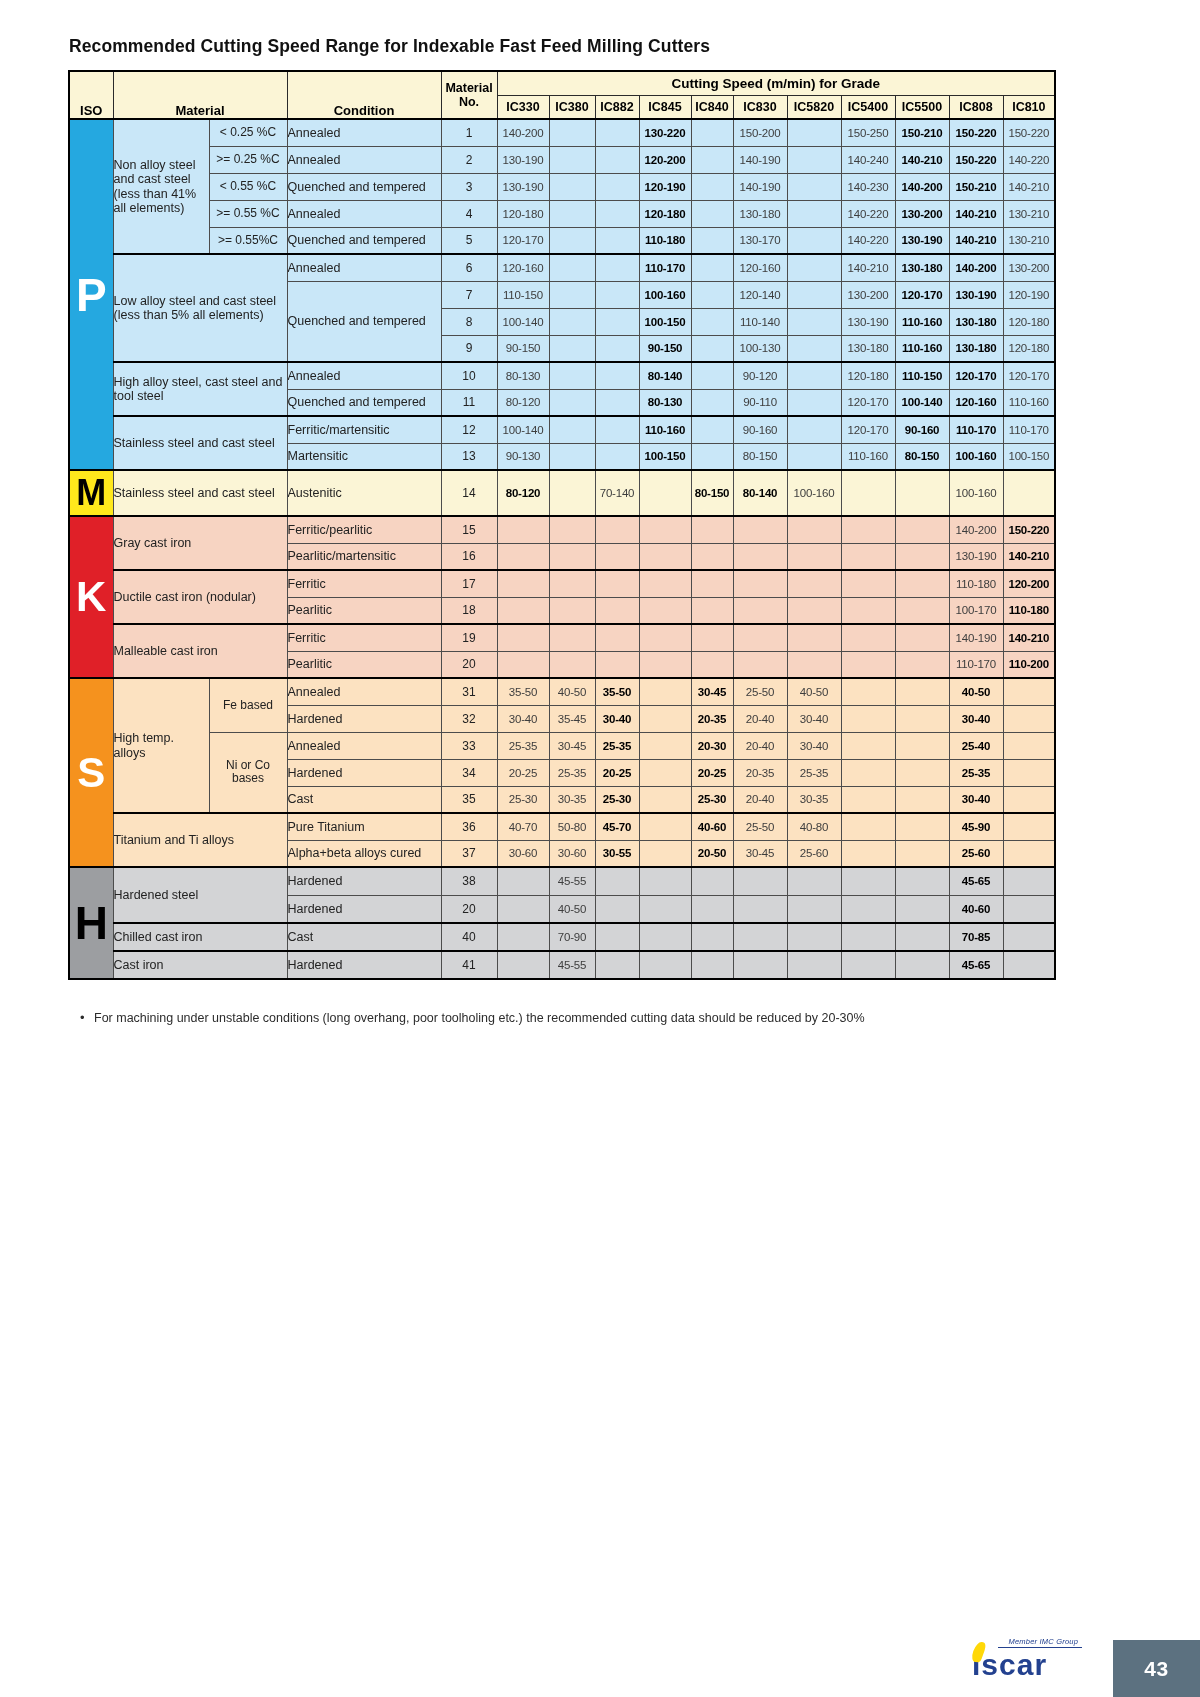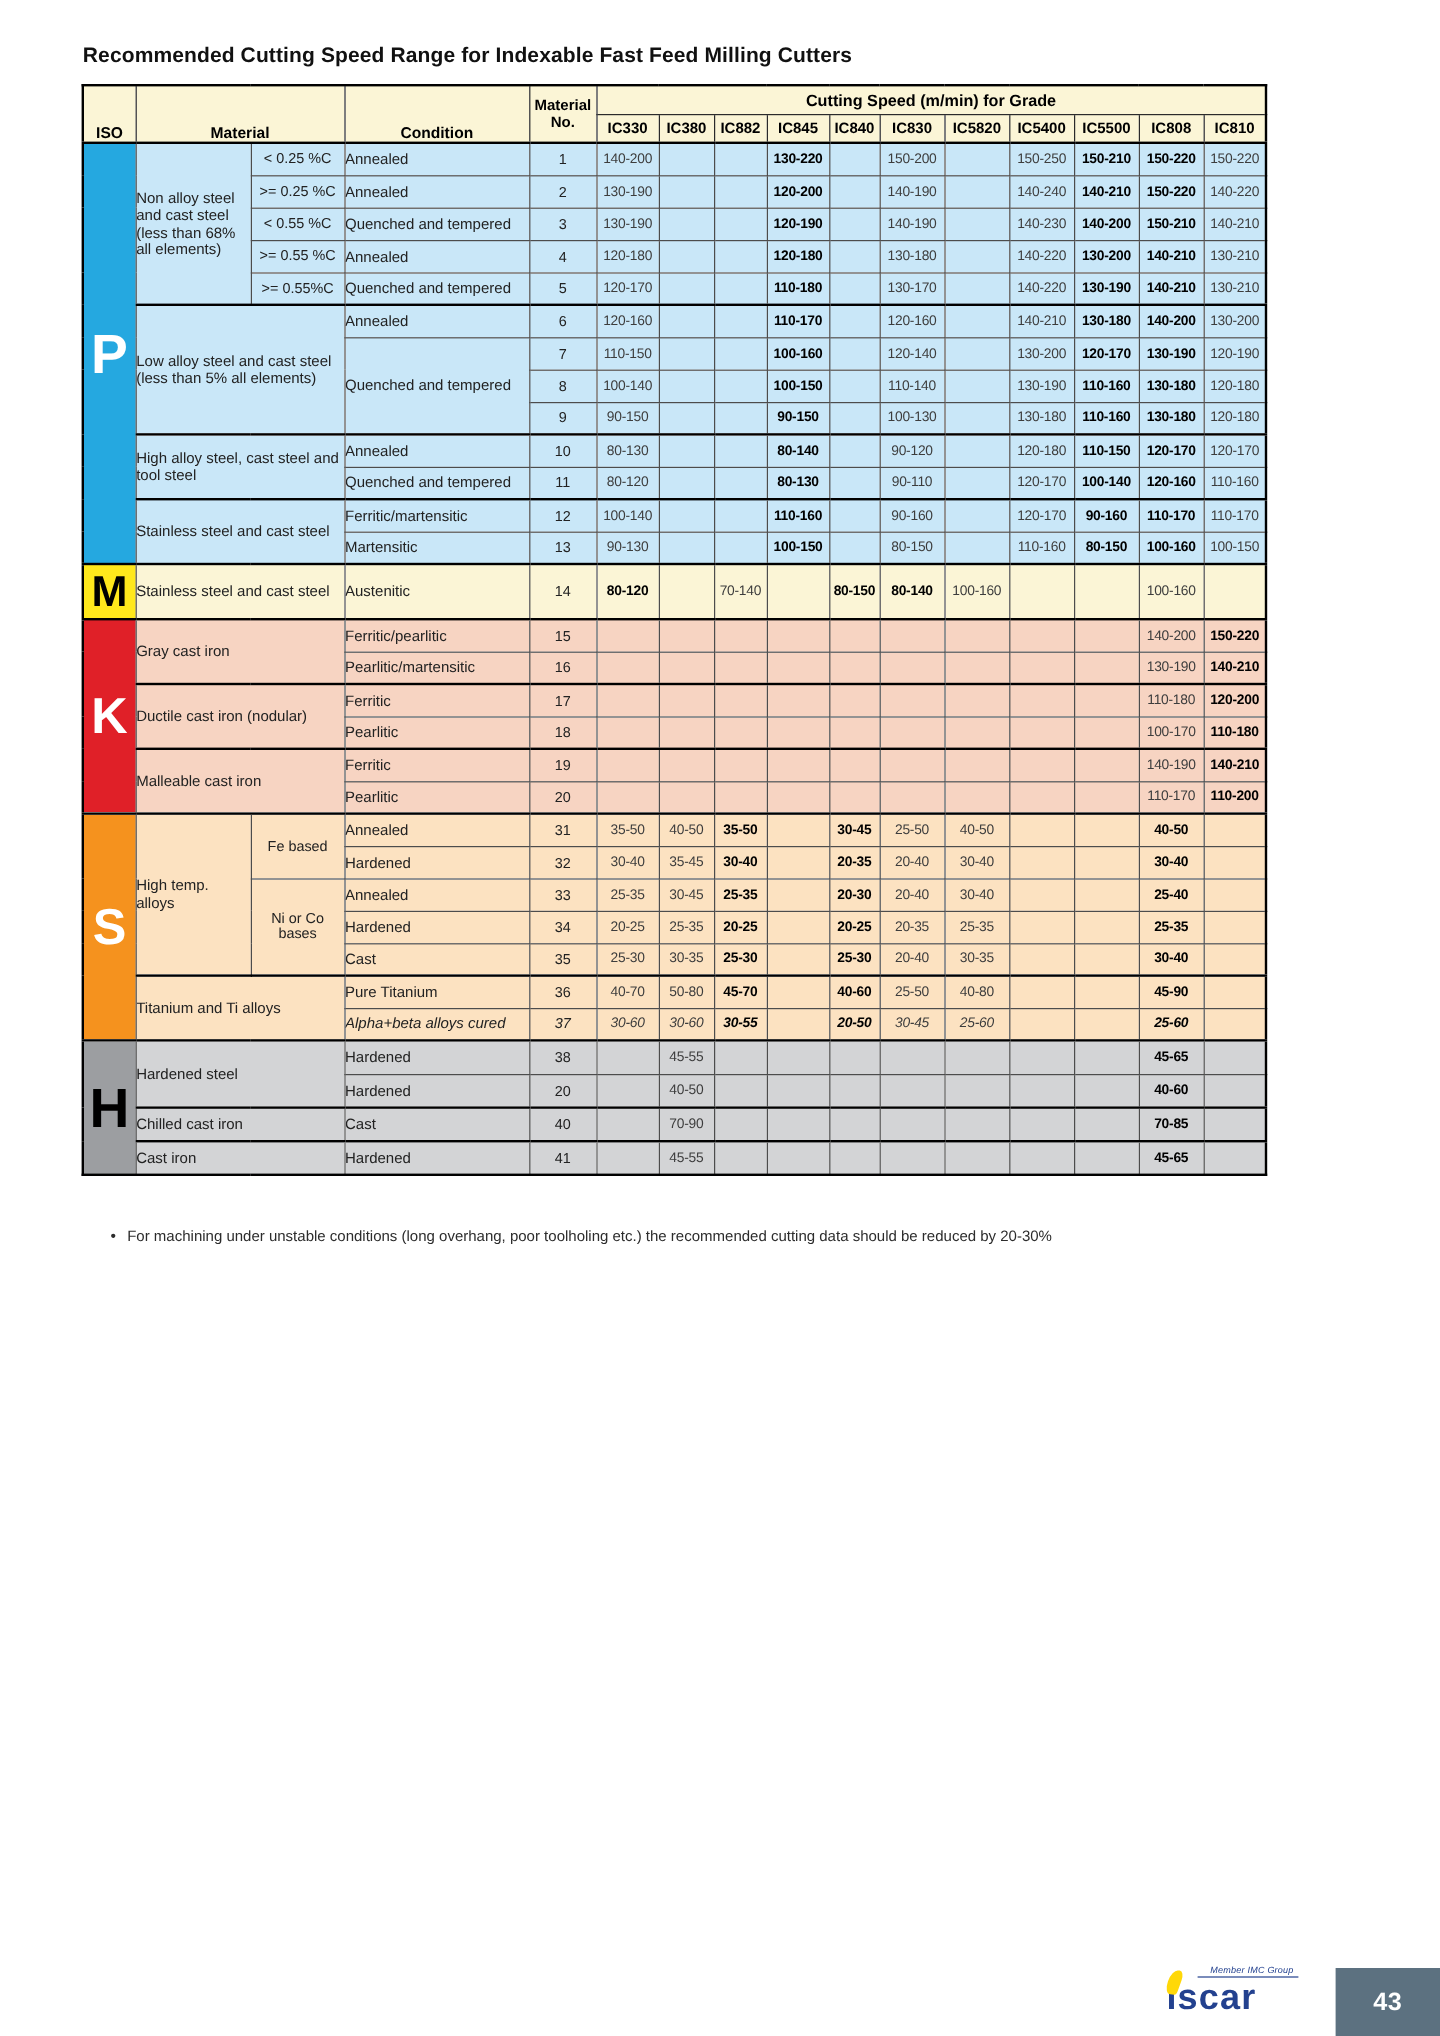--- a/index.html
+++ b/index.html
@@ -33,21 +33,21 @@
   .sec-S .iso-cell{font-size:42px;}
   .sec-H .iso-cell{font-size:46px;}
 
   .mat-cell{font-size:12.5px;text-align:left;padding:2px 5px;line-height:1.15;color:#222;}
   .sub-cell{font-size:12px;text-align:center;padding:0 2px;line-height:1.1;color:#222;}
   .cond-cell{font-size:12.5px;text-align:left;padding:0 5px;color:#222;}
   .no-cell{font-size:12px;text-align:center;color:#222;}
   .val-cell{font-size:11.5px;text-align:center;padding:0 1px;color:#3d3d3d;letter-spacing:-.2px;white-space:nowrap;}
   .val-cell.emph{font-weight:bold;color:#000;}
 
-  ul.notes{position:absolute;left:80px;top:1008px;margin:12px;padding:0;list-style:none;width:920px;}
+  ul.notes{position:absolute;left:80px;top:1008px;margin:0;padding:0;list-style:none;width:920px;}
   ul.notes li{font-size:12.5px;color:#2c2c2c;line-height:1.6;padding-left:14px;position:relative;}
   ul.notes li::before{content:"\2022";position:absolute;left:0;top:0;font-size:13px;color:#2c2c2c;}
   ul.notes .b{font-weight:bold;color:#000;}
 
   .iscar-logo{position:absolute;right:118px;bottom:16px;width:110px;}
   .logo-member{font-size:7.5px;color:#23418F;text-align:right;padding-right:4px;letter-spacing:.2px;font-style:italic;border-bottom:1px solid #23418F;margin-left:26px;padding-bottom:1px;}
   .logo-row{position:relative;text-align:left;margin-top:0px;}
   .logo-leaf{position:absolute;left:1px;top:-6px;width:11px;height:20px;background:#FFD808;transform:skewX(-14deg) rotate(6deg);border-radius:55% 45% 20% 60%;}
   .logo-brand{font-weight:800;font-size:30px;line-height:1.1;color:#23418F;letter-spacing:1px;}
 
@@ -101,21 +101,21 @@
           <th class="h-grade">IC5820</th>
           <th class="h-grade">IC5400</th>
           <th class="h-grade">IC5500</th>
           <th class="h-grade">IC808</th>
           <th class="h-grade">IC810</th>
         </tr>
       </thead>
       <tbody>
         <tr class="sec-P group-start" style="background: rgb(201, 231, 248);">
           <td class="iso-cell" rowspan="13" style="background: rgb(37, 168, 224); color: rgb(255, 255, 255);">P</td>
-          <td class="mat-cell" rowspan="5">Non alloy steel and cast steel (less than 68% all elements)</td>
+          <td class="mat-cell" rowspan="5">Non alloy steel and cast steel (less than 41% all elements)</td>
           <td class="sub-cell">&lt; 0.25 %C</td>
           <td class="cond-cell">Annealed</td>
           <td class="no-cell">1</td>
           <td class="val-cell">140-200</td>
           <td class="val-cell"></td>
           <td class="val-cell"></td>
           <td class="val-cell emph">130-220</td>
           <td class="val-cell"></td>
           <td class="val-cell">150-200</td>
           <td class="val-cell"></td>
@@ -508,21 +508,21 @@
           <td class="val-cell emph">45-70</td>
           <td class="val-cell"></td>
           <td class="val-cell emph">40-60</td>
           <td class="val-cell">25-50</td>
           <td class="val-cell">40-80</td>
           <td class="val-cell"></td>
           <td class="val-cell"></td>
           <td class="val-cell emph">45-90</td>
           <td class="val-cell"></td>
         </tr>
-        <tr class="sec-S" style="background: rgb(252, 226, 193); font-style: italic;">
+        <tr class="sec-S" style="background: rgb(252, 226, 193);">
           <td class="cond-cell">Alpha+beta alloys cured</td>
           <td class="no-cell">37</td>
           <td class="val-cell">30-60</td>
           <td class="val-cell">30-60</td>
           <td class="val-cell emph">30-55</td>
           <td class="val-cell"></td>
           <td class="val-cell emph">20-50</td>
           <td class="val-cell">30-45</td>
           <td class="val-cell">25-60</td>
           <td class="val-cell"></td>

